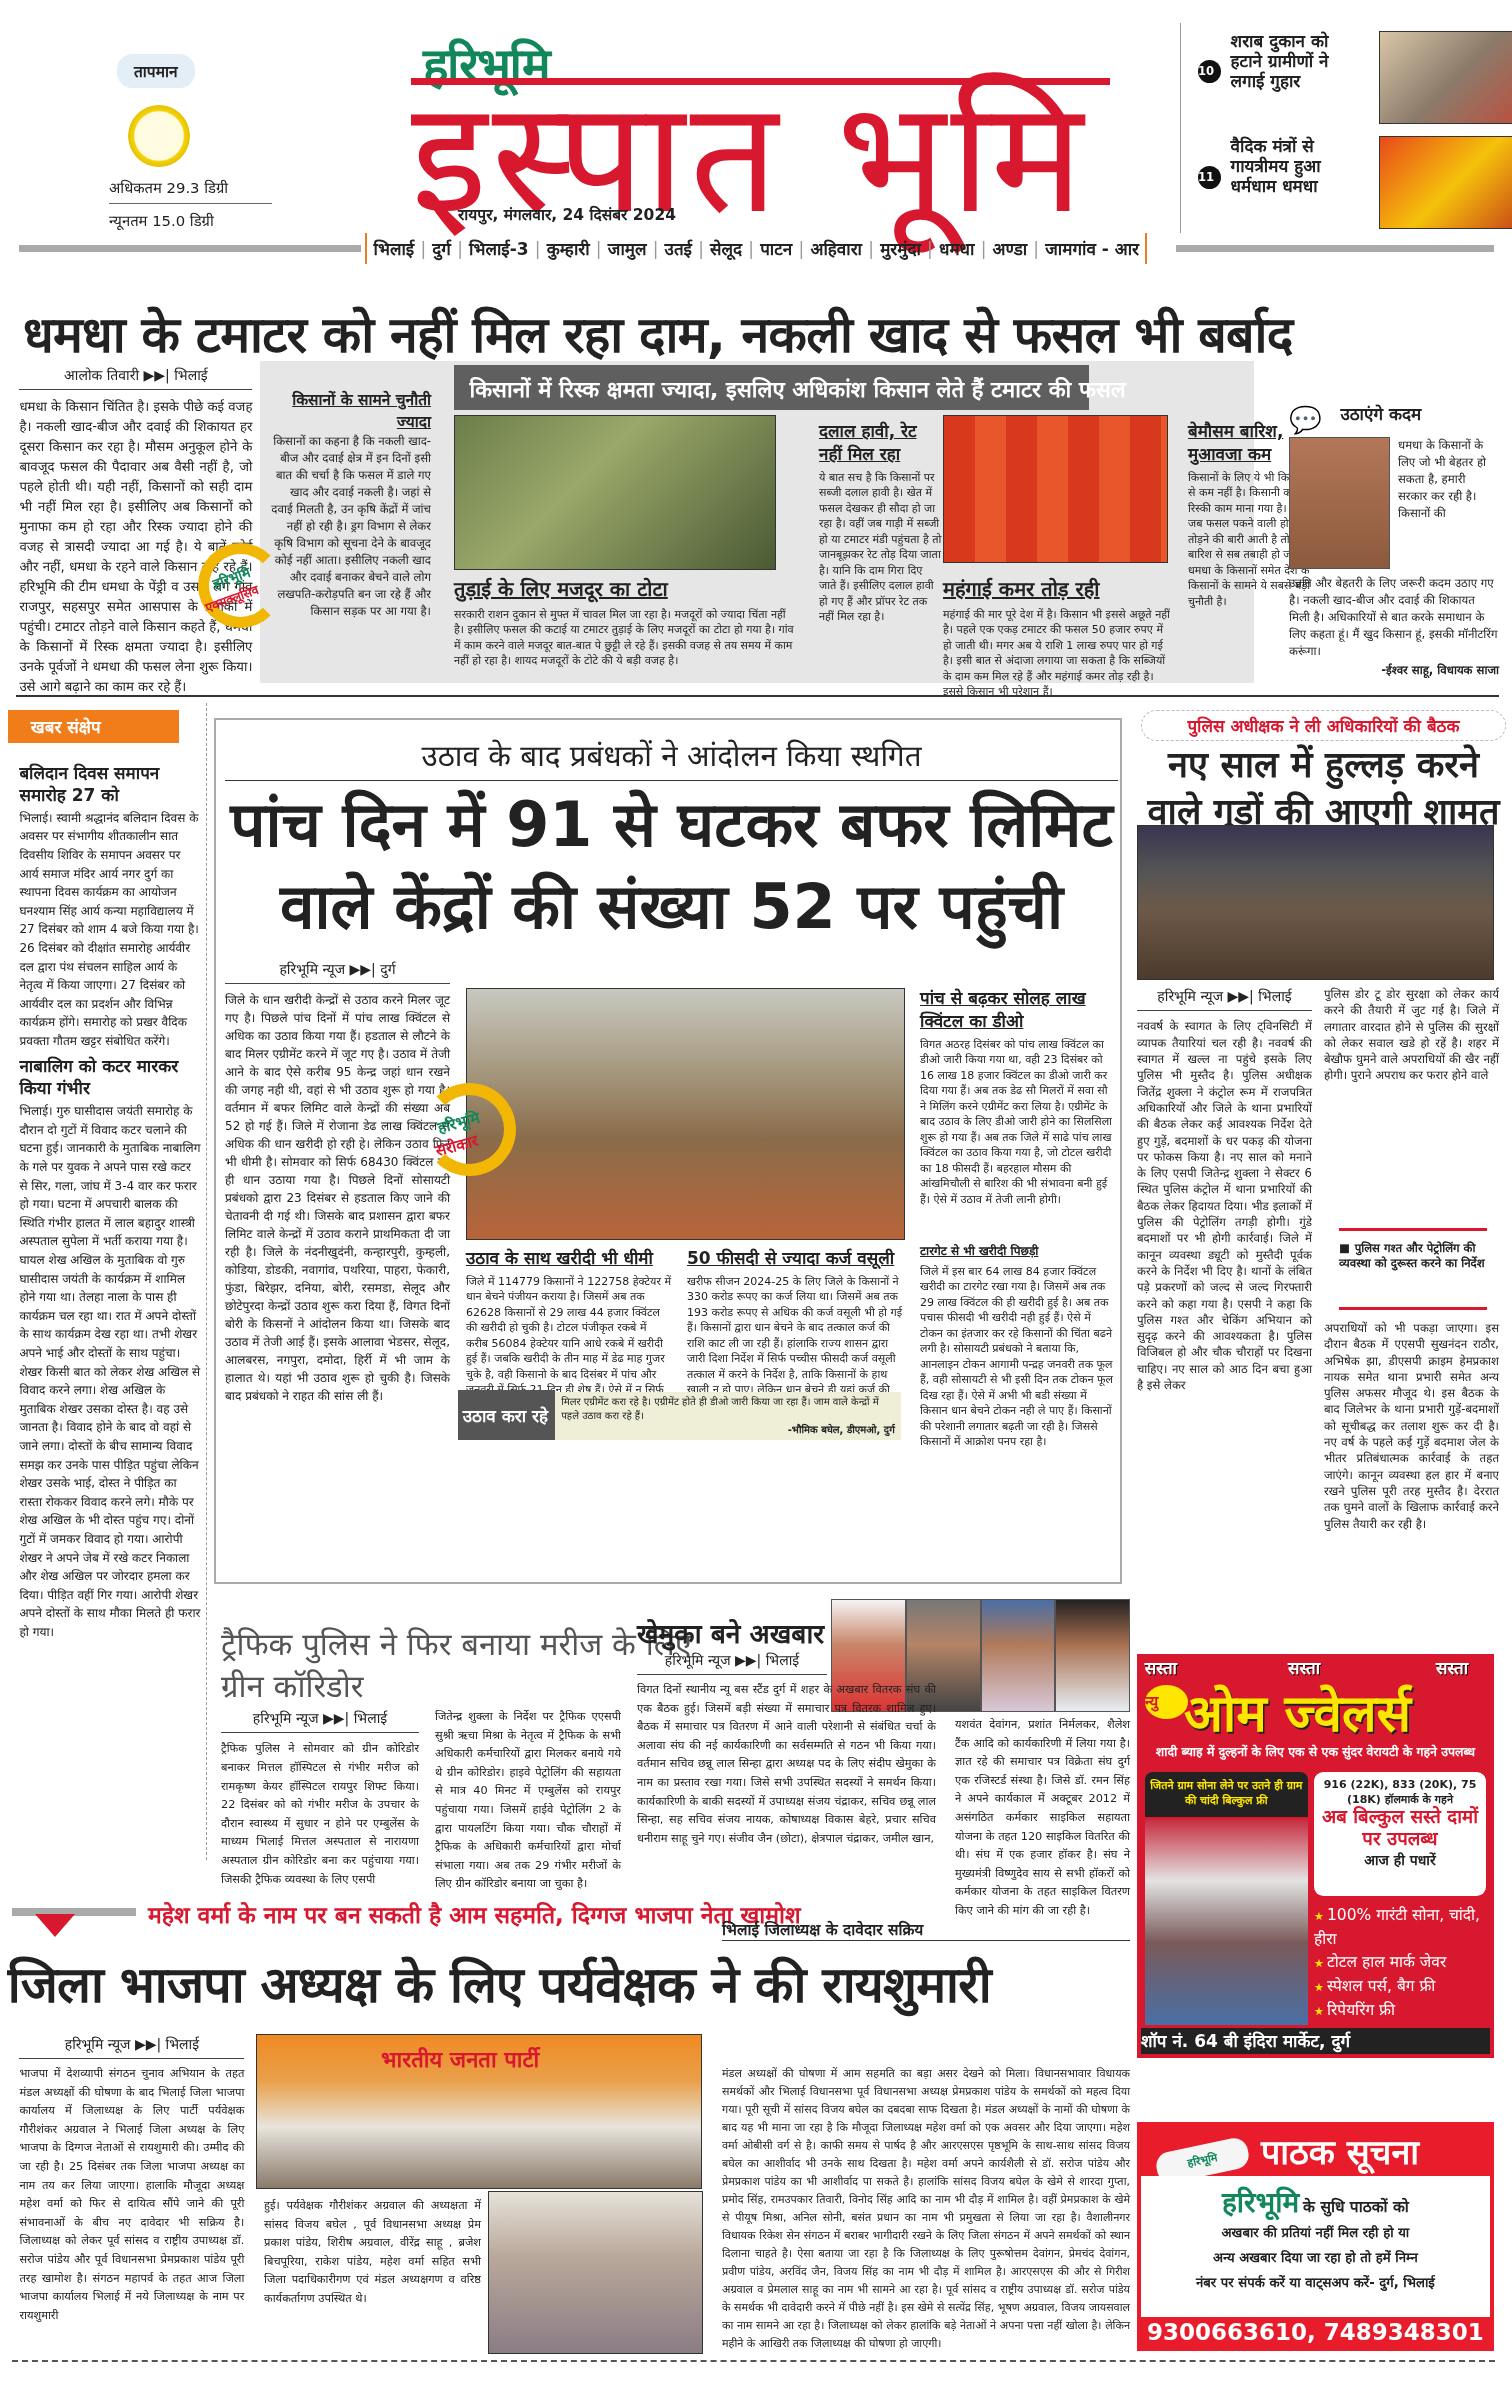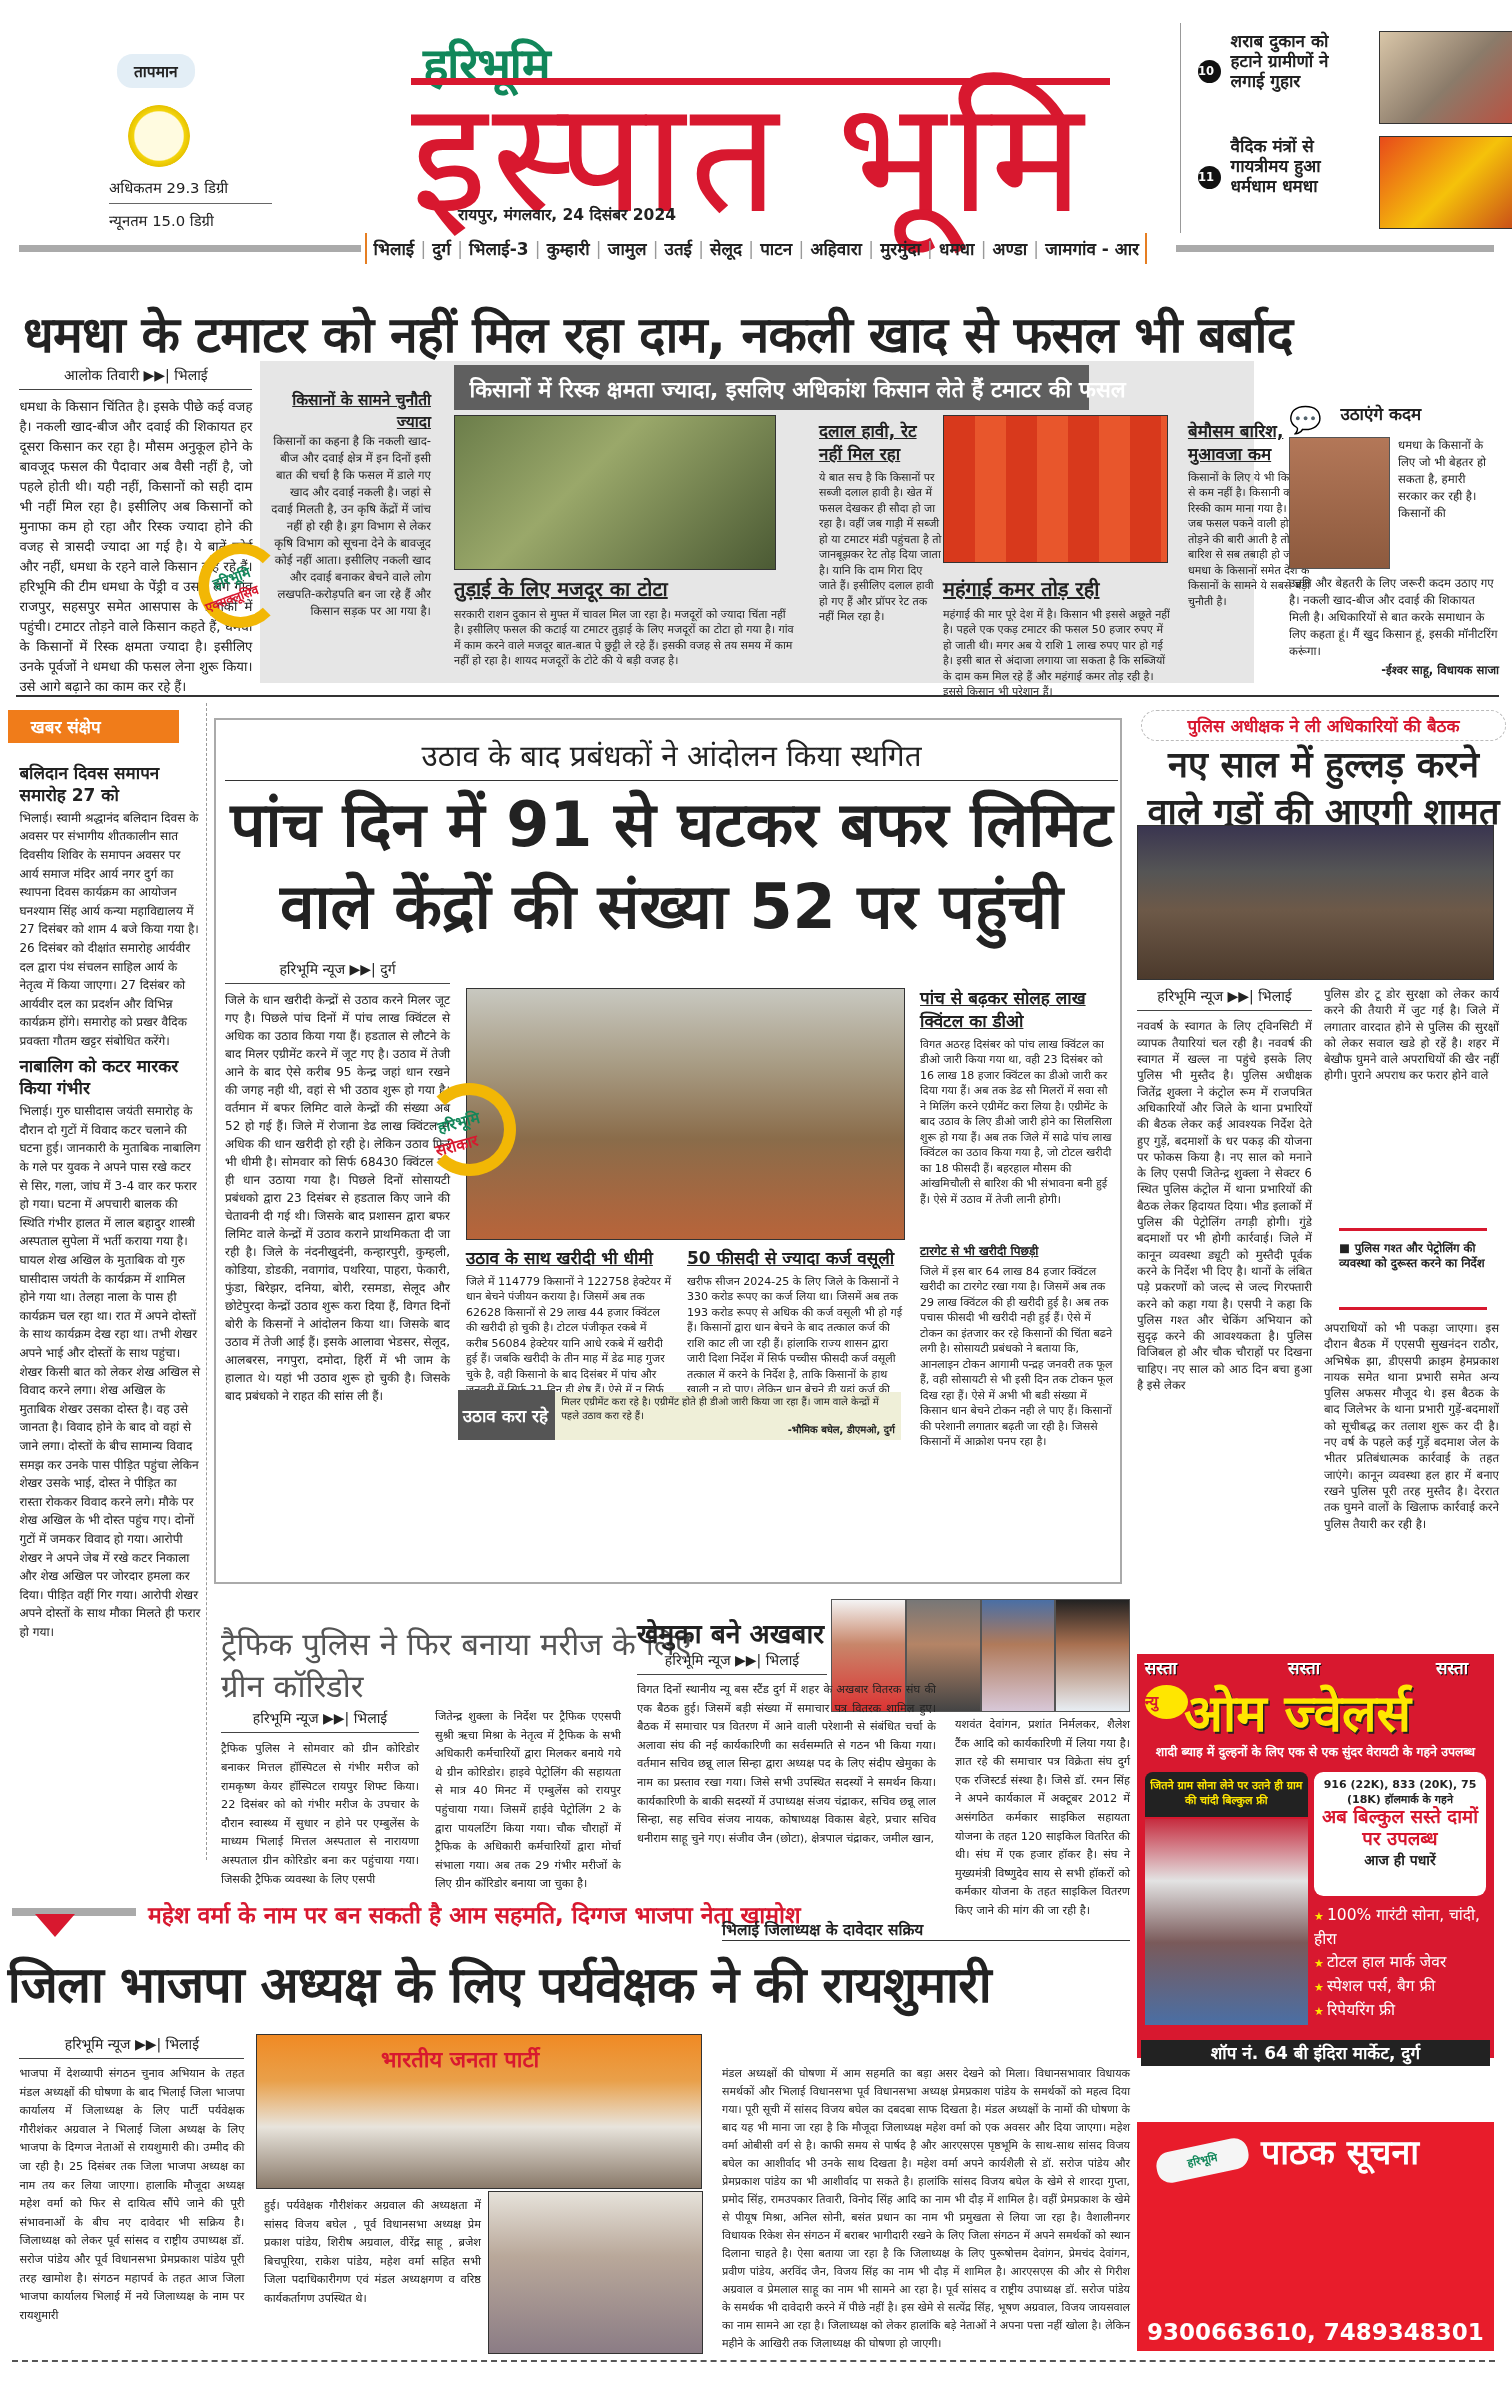--- a/index.html
+++ b/index.html
@@ -86,21 +86,21 @@
 #ad1 .sasta{position:absolute;top:1.6px;font-weight:bold;font-size:17px;color:#fff;text-shadow:0.8px 0.8px 0 #000}
 #ad1 .name{position:absolute;left:47px;top:22px;font-size:51px;font-weight:bold;color:#ffe600;text-shadow:1.6px 1.6px 0 #222}
 #ad1 .nyu{position:absolute;left:7.8px;top:31px;width:43px;height:34px;border-radius:50%;background:#ffe600;color:#d8182f;font-weight:bold;font-size:15.5px;line-height:34px}
 #ad1 .tag{position:absolute;left:3.9px;top:89px;width:349px;text-align:center;font-size:12.4px;font-weight:bold}
 #ad1 .offer{position:absolute;left:7.8px;top:118px;width:163px;height:45px;background:#222;color:#ffe600;font-size:11px;font-weight:bold;text-align:center;padding:4.7px;border-radius:7.8px 7.8px 0 0}
 #ad1 .shop-img{position:absolute;left:7.8px;top:165px;width:163px;height:206px;background:linear-gradient(180deg,#c62c3f 0,#e3e3e3 30%,#7a5a5a 60%,#4a6fa5 100%)}
 #ad1 .white{position:absolute;left:177px;top:118px;width:172px;height:124px;background:#fff;color:#222;border-radius:9.3px;text-align:center;font-size:11px;font-weight:bold;padding:6.2px}
 #ad1 .white .big{color:#d8182f;font-size:18.6px;line-height:22px}
 #ad1 .feat{position:absolute;left:177px;top:250px;width:175px;font-size:15.5px;font-weight:normal;line-height:23px}
 #ad1 .feat .star{color:#ffe600;font-size:11px;margin-right:3.1px}
-#ad1 .addr{position:absolute;left:3.9px;top:386px;width:349px;height:26.4px;background:#222;color:#fff;font-size:17px;font-weight:bold;text-align:center;line-height:26.4px}
+#ad1 .addr{position:absolute;left:3.9px;top:374px;width:349px;height:26.4px;background:#222;color:#fff;font-size:17px;font-weight:bold;line-height:26.4px}
 
 #ad2{left:1137px;top:2122px;width:357px;height:229px;background:#e81c2b}
 #ad2 .title{position:absolute;left:124px;top:6.2px;font-size:34px;font-weight:bold;color:#fff}
 #ad2 .paper{position:absolute;left:19.4px;top:23px;width:93px;height:31px;background:#f5f5f5;border-radius:14px;transform:rotate(-12deg);color:#11875a;font-weight:bold;font-size:11px;text-align:center;line-height:31px}
 #ad2 .wbox{position:absolute;left:3.9px;top:54px;width:349px;height:141px;background:#fff;text-align:center;padding-top:6.2px}
 #ad2 .wbox .brand{color:#11875a;font-size:28px;font-weight:bold}
 #ad2 .wbox .line1{font-size:15.5px;font-weight:bold}
 #ad2 .wbox .line{font-size:13.2px;font-weight:bold;line-height:25px}
 #ad2 .phones{position:absolute;left:3.9px;top:197px;width:349px;text-align:center;color:#fff;font-size:23px;font-weight:bold}
 
@@ -344,20 +344,26 @@
     <div><span class="star">★</span><span>टोटल हाल मार्क जेवर</span></div>
     <div><span class="star">★</span><span>स्पेशल पर्स, बैग फ्री</span></div>
     <div><span class="star">★</span><span>रिपेयरिंग फ्री</span></div>
   </div>
   <div class="addr">शॉप नं. 64 बी इंदिरा मार्केट, दुर्ग</div>
 </div>
 
 <div class="abs" id="ad2">
   <div class="paper">हरिभूमि</div>
   <div class="title">पाठक सूचना</div>
+  <div class="wbox">
+    <div><span class="brand">हरिभूमि</span> <span class="line1">के सुधि पाठकों को</span></div>
+    <div class="line">अखबार की प्रतियां नहीं मिल रही हो या</div>
+    <div class="line">अन्य अखबार दिया जा रहा हो तो हमें निम्न</div>
+    <div class="line">नंबर पर संपर्क करें या वाट्सअप करें- दुर्ग, भिलाई</div>
+  </div>
   <div class="phones">9300663610, 7489348301</div>
 </div>
 
 <div class="abs" id="bjp-grey"></div>
 <div class="abs" id="bjp-tri"></div>
 <div class="abs" id="bjp-kicker">महेश वर्मा के नाम पर बन सकती है आम सहमति, दिग्गज भाजपा नेता खामोश</div>
 <div class="abs hl" id="bjp-hl">जिला भाजपा अध्यक्ष के लिए पर्यवेक्षक ने की रायशुमारी</div>
 <div class="abs" id="bjp-by">
   <div class="byline">हरिभूमि न्यूज ▶▶| भिलाई</div>
 </div>

